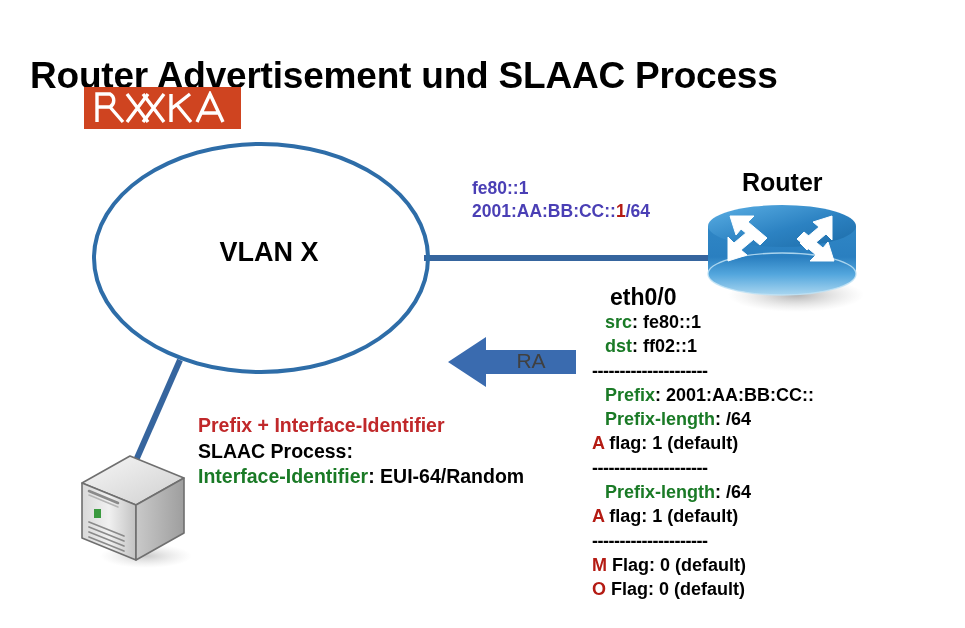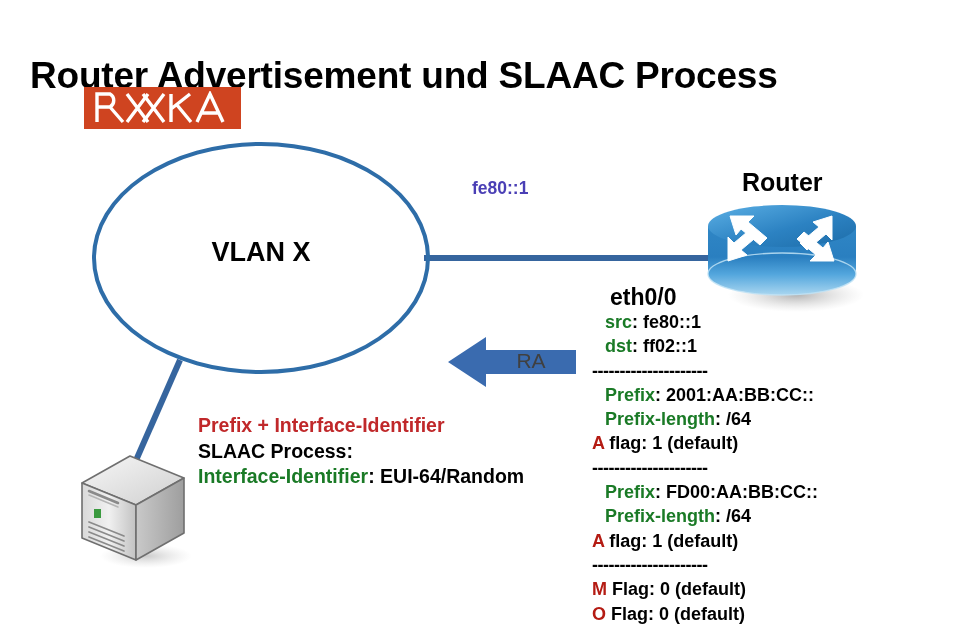--- a/index.html
+++ b/index.html
@@ -54,20 +54,21 @@
     background: transparent;
   }
   #vlan-label {
     left: 92px;
     top: 237px;
     width: 338px;
     text-align: center;
     font-size: 27px;
     font-weight: bold;
     color: #000000;
+    padding-left: 8px;
   }
 
   
   #link-router {
     left: 424px;
     top: 255px;
     width: 290px;
     height: 6px;
     background: #36659e;
   }
@@ -239,20 +240,23 @@
     <path d="M130 58 L106 58 L112 52 L93 36 L100 29 L119 45 L124 39 Z"></path>
   </g>
 </svg>
 
 <div class="abs" id="eth-label">eth0/0</div>
 
 <div class="abs" id="router-addresses">
   <div>
     <span>fe80::1</span>
   </div>
+  <div>
+    <span>2001:AA:BB:CC::</span><span class="hostbit">1</span><span>/64</span>
+  </div>
 </div>
 
 <svg class="abs" id="ra-arrow" viewBox="0 0 128 52">
   <path d="M0 26 L38 1 L38 14 L128 14 L128 38 L38 38 L38 51 Z" fill="#3a6baf"></path>
 </svg>
 <div class="abs" id="ra-arrow-text">RA</div>
 
 <svg class="abs" id="server-icon" viewBox="0 0 122 118">
   <defs>
     <linearGradient id="srvFront" x1="0" y1="0" x2="1" y2="0">
@@ -307,19 +311,18 @@
 </div>
 
 <div class="abs" id="ra-details">
     <div><span class="k-green">src</span><span class="v">: </span><span class="v">fe80::1</span></div>
     <div><span class="k-green">dst</span><span class="v">: </span><span class="v">ff02::1</span></div>
     <div class="rule">---------------------</div>
     <div><span class="k-green">Prefix</span><span class="v">: </span><span class="v">2001:AA:BB:CC::</span></div>
     <div><span class="k-green">Prefix-length</span><span class="v">: </span><span class="v">/64</span></div>
     <div><span class="k-red">A</span><span class="v"> </span><span class="v">flag: 1 (default)</span></div>
     <div class="rule">---------------------</div>
-    <div><span class="k-green">Prefix</span><span class="v">: </span><span class="v">FD00:AA:BB:CC::</span></div>
     <div><span class="k-green">Prefix-length</span><span class="v">: </span><span class="v">/64</span></div>
     <div><span class="k-red">A</span><span class="v"> </span><span class="v">flag: 1 (default)</span></div>
     <div class="rule">---------------------</div>
     <div><span class="k-red">M</span><span class="v"> </span><span class="v">Flag: 0 (default)</span></div>
     <div><span class="k-red">O</span><span class="v"> </span><span class="v">Flag: 0 (default)</span></div>
   </div>
 
 </body></html>

